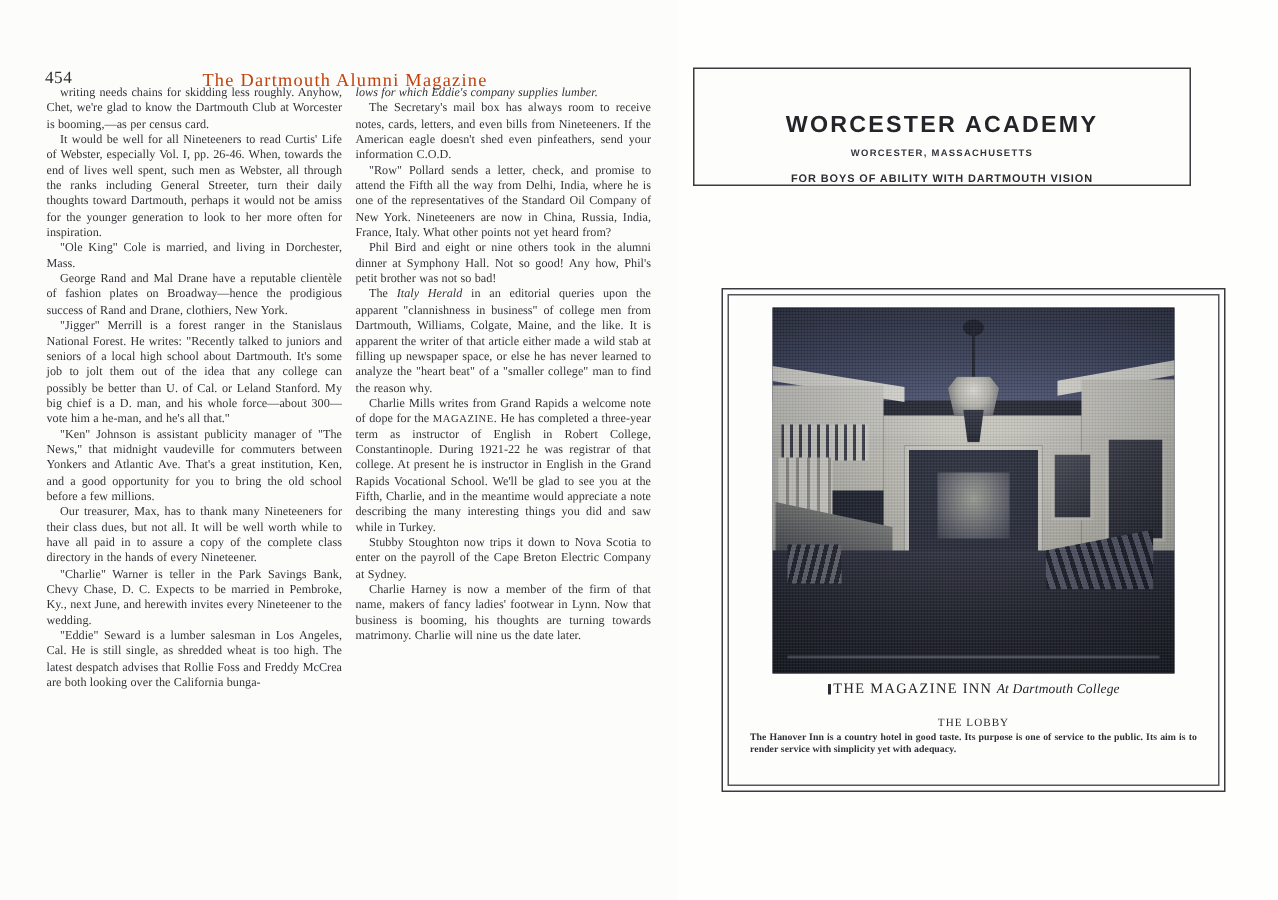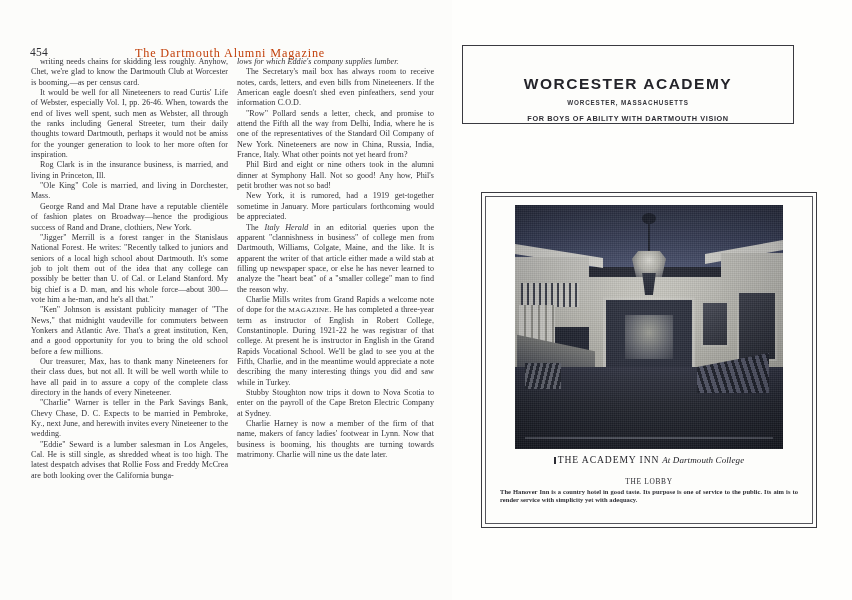--- a/index.html
+++ b/index.html
@@ -333,36 +333,34 @@
     <div id="page-header">
       <div id="folio">454</div>
       <div id="running-head">The Dartmouth Alumni Magazine</div>
     </div>
 
     <div id="columns">
 
       <div class="col">
         <p>writing needs chains for skidding less roughly. Anyhow, Chet, we're glad to know the Dartmouth Club at Worcester is booming,—as per census card.</p>
         <p>It would be well for all Nineteeners to read Curtis' Life of Webster, especially Vol. I, pp. 26-46. When, towards the end of lives well spent, such men as Webster, all through the ranks including General Streeter, turn their daily thoughts toward Dartmouth, perhaps it would not be amiss for the younger generation to look to her more often for inspiration.</p>
-        <p>Rog Clark is in the insurance business, is married, and living in Princeton, Ill.</p>
         <p>"Ole King" Cole is married, and living in Dorchester, Mass.</p>
         <p>George Rand and Mal Drane have a reputable clientèle of fashion plates on Broadway—hence the prodigious success of Rand and Drane, clothiers, New York.</p>
         <p>"Jigger" Merrill is a forest ranger in the Stanislaus National Forest. He writes: "Recently talked to juniors and seniors of a local high school about Dartmouth. It's some job to jolt them out of the idea that any college can possibly be better than U. of Cal. or Leland Stanford. My big chief is a D. man, and his whole force—about 300—vote him a he-man, and he's all that."</p>
         <p>"Ken" Johnson is assistant publicity manager of "The News," that midnight vaudeville for commuters between Yonkers and Atlantic Ave. That's a great institution, Ken, and a good opportunity for you to bring the old school before a few millions.</p>
         <p>Our treasurer, Max, has to thank many Nineteeners for their class dues, but not all. It will be well worth while to have all paid in to assure a copy of the complete class directory in the hands of every Nineteener.</p>
         <p>"Charlie" Warner is teller in the Park Savings Bank, Chevy Chase, D. C. Expects to be married in Pembroke, Ky., next June, and herewith invites every Nineteener to the wedding.</p>
         <p>"Eddie" Seward is a lumber salesman in Los Angeles, Cal. He is still single, as shredded wheat is too high. The latest despatch advises that Rollie Foss and Freddy McCrea are both looking over the California bunga-</p>
       </div>
 
       <div class="col">
         <p class="noindent">lows for which Eddie's company supplies lumber.</p>
         <p>The Secretary's mail box has always room to receive notes, cards, letters, and even bills from Nineteeners. If the American eagle doesn't shed even pinfeathers, send your information C.O.D.</p>
         <p>"Row" Pollard sends a letter, check, and promise to attend the Fifth all the way from Delhi, India, where he is one of the representatives of the Standard Oil Company of New York. Nineteeners are now in China, Russia, India, France, Italy. What other points not yet heard from?</p>
         <p>Phil Bird and eight or nine others took in the alumni dinner at Symphony Hall. Not so good! Any how, Phil's petit brother was not so bad!</p>
-        <p>New York, it is rumored, had a 1919 get-together sometime in January. More particulars forthcoming would be appreciated.</p>
         <p>The <i>Italy Herald</i> in an editorial queries upon the apparent "clannishness in business" of college men from Dartmouth, Williams, Colgate, Maine, and the like. It is apparent the writer of that article either made a wild stab at filling up newspaper space, or else he has never learned to analyze the "heart beat" of a "smaller college" man to find the reason why.</p>
         <p>Charlie Mills writes from Grand Rapids a welcome note of dope for the <span class="sc">MAGAZINE</span>. He has completed a three-year term as instructor of English in Robert College, Constantinople. During 1921-22 he was registrar of that college. At present he is instructor in English in the Grand Rapids Vocational School. We'll be glad to see you at the Fifth, Charlie, and in the meantime would appreciate a note describing the many interesting things you did and saw while in Turkey.</p>
         <p>Stubby Stoughton now trips it down to Nova Scotia to enter on the payroll of the Cape Breton Electric Company at Sydney.</p>
         <p>Charlie Harney is now a member of the firm of that name, makers of fancy ladies' footwear in Lynn. Now that business is booming, his thoughts are turning towards matrimony. Charlie will nine us the date later.</p>
       </div>
 
     </div>
   </div>
 
   <div id="ad-page">
@@ -400,21 +398,21 @@
           <div class="ph" id="ph-floor"></div>
           <div class="ph" id="ph-chairs"></div>
           <div class="ph" id="ph-chair-left"></div>
           <div class="ph" id="ph-floor-edge"></div>
           <div class="ph" id="ph-vignette"></div>
           <div class="ph" id="ph-grain"></div>
         </div>
 
         <div id="hanover-caption-block">
           <div id="hanover-title-line">
-            <span class="caption-bullet"></span><span id="hanover-title-main">THE ACADEMY INN</span>
+            <span class="caption-bullet"></span><span id="hanover-title-main">THE MAGAZINE INN</span>
             <span id="hanover-title-sub">At Dartmouth College</span>
           </div>
           <div id="hanover-lobby">THE LOBBY</div>
           <div id="hanover-body">The Hanover Inn is a country hotel in good taste.   Its purpose is one of service to the public.   Its aim is to render service with simplicity yet with adequacy.</div>
         </div>
 
       </div>
     </div>
 
   </div>

